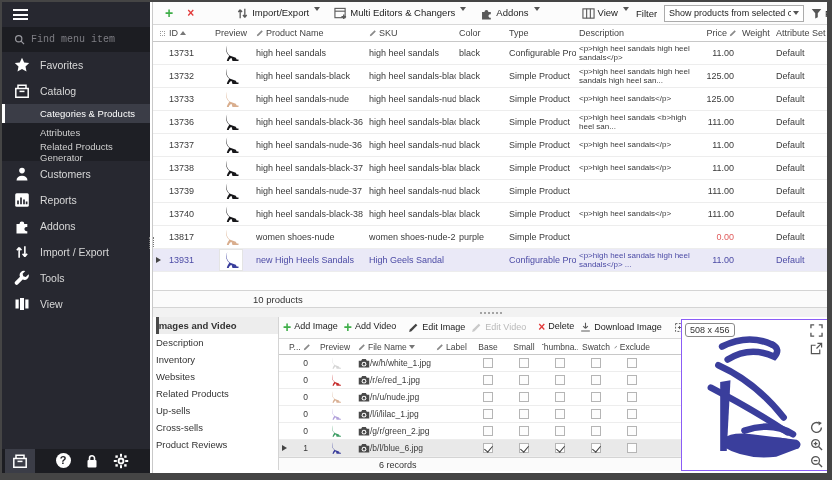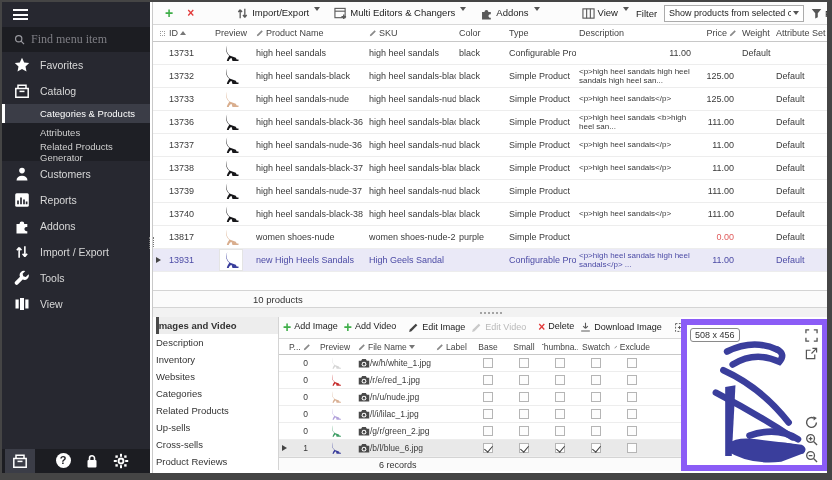--- a/index.html
+++ b/index.html
@@ -6,21 +6,21 @@
 html,body{width:832px;height:480px;font-family:"Liberation Sans",sans-serif;-webkit-font-smoothing:antialiased}
 #app{position:relative;width:832px;height:480px;background:#454545;overflow:hidden}
 #content{position:absolute;left:2px;top:2px;width:825px;height:471px;background:#fff;overflow:hidden}
 svg{display:block}
 
 #sidebar{position:absolute;left:0;top:0;width:148px;height:471px;background:#272830;color:#d8d8d8;font-size:10.5px}
 .sb-top{height:25px;display:flex;align-items:center;padding-left:11px}
 .burger{width:15px;height:11px;border-top:2px solid #fff;border-bottom:2px solid #fff;position:relative;cursor:pointer}
 .burger::after{content:"";position:absolute;left:0;top:2.5px;width:15px;height:2px;background:#fff}
 .sb-search{height:25px;background:#1c1d22;display:flex;align-items:center;gap:6px;padding-left:12px}
-.sb-search input{background:transparent;border:none;outline:none;color:#bbb;font-size:12px;width:100px;font-family:Liberation Serif, serif}
+.sb-search input{background:transparent;border:none;outline:none;color:#bbb;font-size:10px;width:100px;font-family:Liberation Mono, monospace}
 .sb-search input::placeholder{color:#7e7e84}
 .sb-item{height:26px;display:flex;align-items:center;gap:10px;padding-left:12px;cursor:pointer}
 .sb-item .sic{width:16px;height:16px;color:#fff;flex:0 0 16px}
 .sb-sub{background:#1e1f25}
 .sb-subitem{height:19px;display:flex;align-items:center;padding-left:38px;font-size:9.5px;color:#cfcfcf;cursor:pointer;position:relative}
 .sb-subitem.sel{background:#3b3d47;color:#fff}
 .sb-subitem.sel::before{content:"";position:absolute;left:0;top:0;width:3px;height:100%;background:#fff}
 .sb-foot{position:absolute;left:0;bottom:0;width:148px;height:24px;background:#1c1d22;display:flex;align-items:center}
 .sb-foot .fbtn{width:16px;height:16px;color:#fff;cursor:pointer}
 .fsq{width:30px;height:24px;background:#3b3d47;display:flex;align-items:center;justify-content:center;margin-left:3px}
@@ -78,21 +78,21 @@
 .irow.sel{background:#e9e9e9}
 .irow .posc{text-align:right;padding-right:4px}
 .ishoe{width:13px;height:14px;margin:0 auto;fill:currentColor}
 .filecell{display:flex;align-items:center;overflow:hidden;white-space:nowrap}
 .cam{width:12px;height:10px;color:#4a4a4a;flex:0 0 12px}
 .cbwrap{display:flex;justify-content:center}
 .cb{width:10px;height:10px;border:1px solid #b5b5b5;background:#fdfdfd;position:relative;cursor:pointer}
 .cb.checked::after{content:"";position:absolute;left:2px;top:0px;width:4px;height:7px;border:solid #3a3a3a;border-width:0 1.5px 1.5px 0;transform:rotate(40deg)}
 #istatus{position:absolute;left:126px;top:455px;width:402px;height:14px;background:#fbfbfb;border-top:1px solid #d4d4d4;font-size:9px;color:#333;display:flex;align-items:center;padding-left:100px}
 
-#pv{position:absolute;left:528px;top:317px;width:147px;height:152px;background:#fff;border:6px solid #8b5cf6}
+#pv{position:absolute;left:528px;top:317px;width:147px;height:152px;background:#fff;border:1px solid #8b5cf6}
 .badge{position:absolute;left:3px;top:3px;border:1px solid #8a8a8a;border-radius:3px;background:#fff;font-size:9px;color:#333;padding:1px 4px;z-index:3}
 .pvic{position:absolute;width:13px;height:13px;color:#555;cursor:pointer;z-index:3}
 .bigshoe{position:absolute;left:6px;top:6px;color:#3a3e9c}
 </style>
 </head>
 <body>
 
 <svg width="0" height="0" style="position:absolute">
 <defs>
 <symbol id="i-shoe" viewBox="0 0 24 24">
@@ -447,20 +447,21 @@
             <div class="c idc">13731</div>
             <div class="c">
               <svg class="shoe" viewBox="0 0 24 24" style="color: rgb(23, 23, 26);">
                 <use href="#i-shoe"></use>
               </svg>
             </div>
             <div class="c">high heel sandals</div>
             <div class="c">high heel sandals</div>
             <div class="c">black</div>
             <div class="c">Configurable Product</div>
+            <div class="c desc">&lt;p&gt;high heel sandals high heel sandals&lt;/p&gt;</div>
             <div class="c pricec">11.00</div>
             <div class="c"></div>
             <div class="c">Default</div>
           </div>
       <div class="prow">
             <div class="mark c"></div>
             <div class="c idc">13732</div>
             <div class="c">
               <svg class="shoe" viewBox="0 0 24 24" style="color: rgb(23, 23, 26);">
                 <use href="#i-shoe"></use>
@@ -628,21 +629,20 @@
             <i></i>
             <i></i>
           </div>
         </div>
 
     <div id="tabs">
       <div class="tab sel">Images and Video</div>
       <div class="tab">Description</div>
       <div class="tab">Inventory</div>
       <div class="tab">Websites</div>
-      <div class="tab">Categories</div>
       <div class="tab">Related Products</div>
       <div class="tab">Up-sells</div>
       <div class="tab">Cross-sells</div>
       <div class="tab">Product Reviews</div>
     </div>
 
     <div id="btb">
       <div class="tbb">
             <span class="plus green">+</span>
             <span>Add Image</span>

